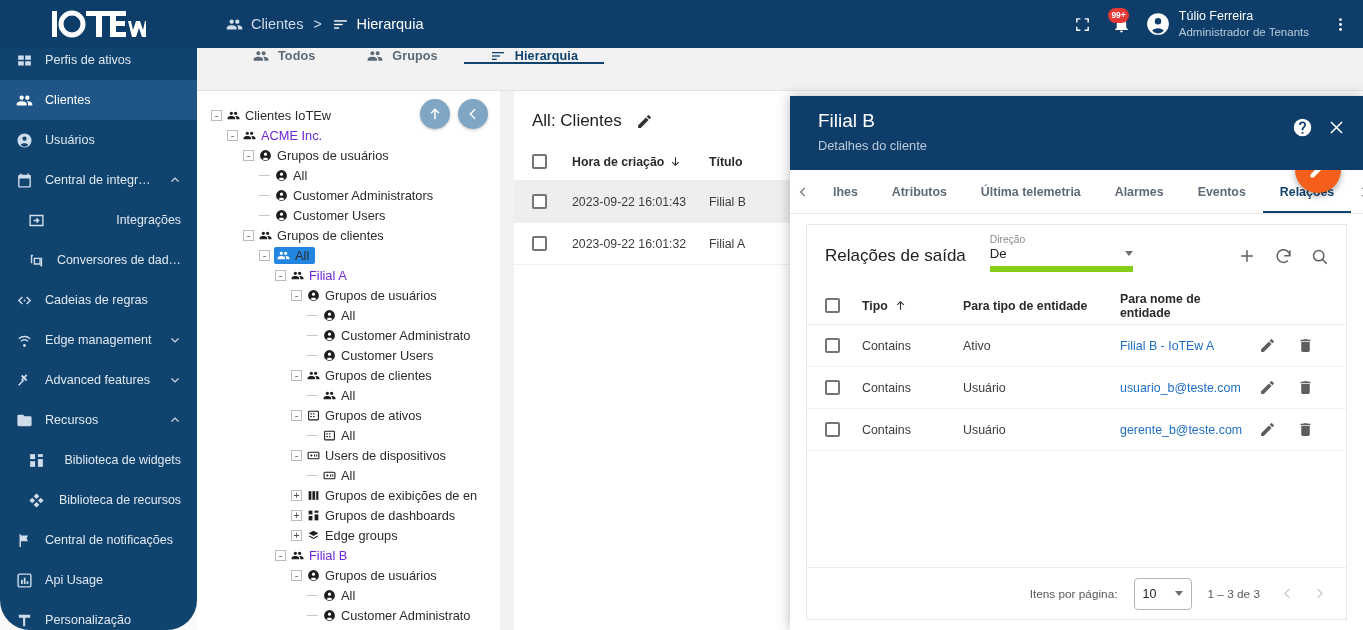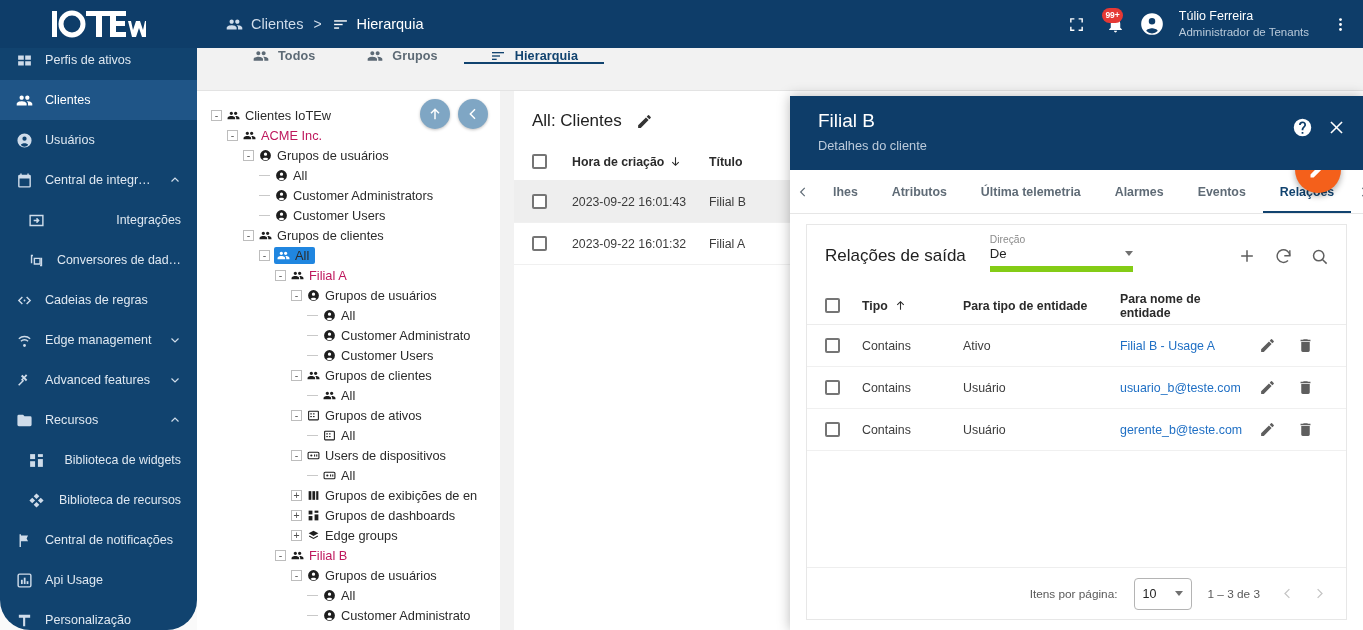--- a/index.html
+++ b/index.html
@@ -33,21 +33,21 @@
   .icon-btn {
     width:36px; height:36px; border-radius:50%; display:flex; align-items:center; justify-content:flex-end;
     color:#fff; position:relative; cursor:pointer;
   }
   .badge {
     position:absolute; top:2px; right:2px; min-width:17px; height:15px; border-radius:8px;
     background:#e53935; color:#fff; font-size:8.5px; font-weight:bold;
     display:flex; align-items:center; justify-content:center; padding:0 3px; line-height:1;
   }
   .avatar-circle { width:26px; height:26px; }
-  .user-block { margin-left:10px; line-height:1.25; }
+  .user-block { margin-left:4px; line-height:1.25; }
   .user-name { color:#fff; font-size:12.5px; }
   .user-role { color:#b9cada; font-size:11.5px; }
 
   
   .sidebar {
     position:absolute; left:0; top:0; width:197px; height:630px;
     background:#11436f; z-index:20; overflow:hidden; padding-top:40px;border-radius:30px;
   }
   .nav-item {
     display:flex; align-items:center; height:40px; padding:0 16px; gap:12px;
@@ -85,21 +85,21 @@
   }
   .tree-node { display:flex; align-items:center; height:20px; font-size:12.8px; white-space:nowrap; position:relative; }
   .exp {
     width:11px; height:11px; border:1px solid #bdbdbd; background:#fff; color:#555;
     font-size:10px; line-height:9px; text-align:center; flex:0 0 11px; margin-right:4px; cursor:pointer;
     font-family:"DejaVu Sans Mono", monospace;
   }
   .leaf-dash { width:11px; flex:0 0 11px; margin-right:4px; height:1px; background:#c9c9c9; }
   .tnode-ico { width:14px; flex:0 0 14px; margin-right:5px; display:flex; align-items:center; justify-content:center; color:#1e1e1e; }
   .tnode-txt { color:#2b2b2b; }
-  .tnode-txt.dim { color:#be185d; }
+  .tnode-txt.dim { color:#6d28d9; }
   .tnode-sel { background:#2086e0; color:#fff; padding:1px 6px 1px 2px; border-radius:2px; display:flex; align-items:center; }
   .tnode-sel .tnode-ico { color:#fff; margin-right:5px; }
 
   .tree-fab-row { position:absolute; right:12px; top:8px; display:flex; gap:8px; z-index:5; }
   .fab-round {
     width:30px; height:30px; border-radius:50%; background:#7fa6c4; color:#fff;
     display:flex; align-items:center; justify-content:center; cursor:pointer;
     box-shadow:0 1px 3px rgba(0,0,0,.25);
   }
 
@@ -864,21 +864,21 @@
           <div class="r-acts"></div>
         </div>
 
         <div id="rel-rows">
             <div class="rel-row">
               <div class="r-chk">
                 <div class="cb"></div>
               </div>
               <div class="r-tipo rtd">Contains</div>
               <div class="r-type rtd">Ativo</div>
-              <div class="r-name rtd link">Filial B - Usage A</div>
+              <div class="r-name rtd link">Filial B - IoTEw A</div>
               <div class="r-acts">
                 <span class="act-ico">
                   <svg width="17" height="17" viewBox="0 0 24 24" fill="currentColor">
                     <path d="M3 17.25V21h3.75L17.81 9.94l-3.75-3.75L3 17.25zM20.71 7.04a1 1 0 0 0 0-1.41l-2.34-2.34a1 1 0 0 0-1.41 0l-1.83 1.83 3.75 3.75 1.83-1.83z"></path>
                   </svg>
                 </span>
                 <span class="act-ico">
                   <svg width="17" height="17" viewBox="0 0 24 24" fill="currentColor">
                     <path d="M6 19a2 2 0 0 0 2 2h8a2 2 0 0 0 2-2V7H6v12zM19 4h-3.5l-1-1h-5l-1 1H5v2h14V4z"></path>
                   </svg>

